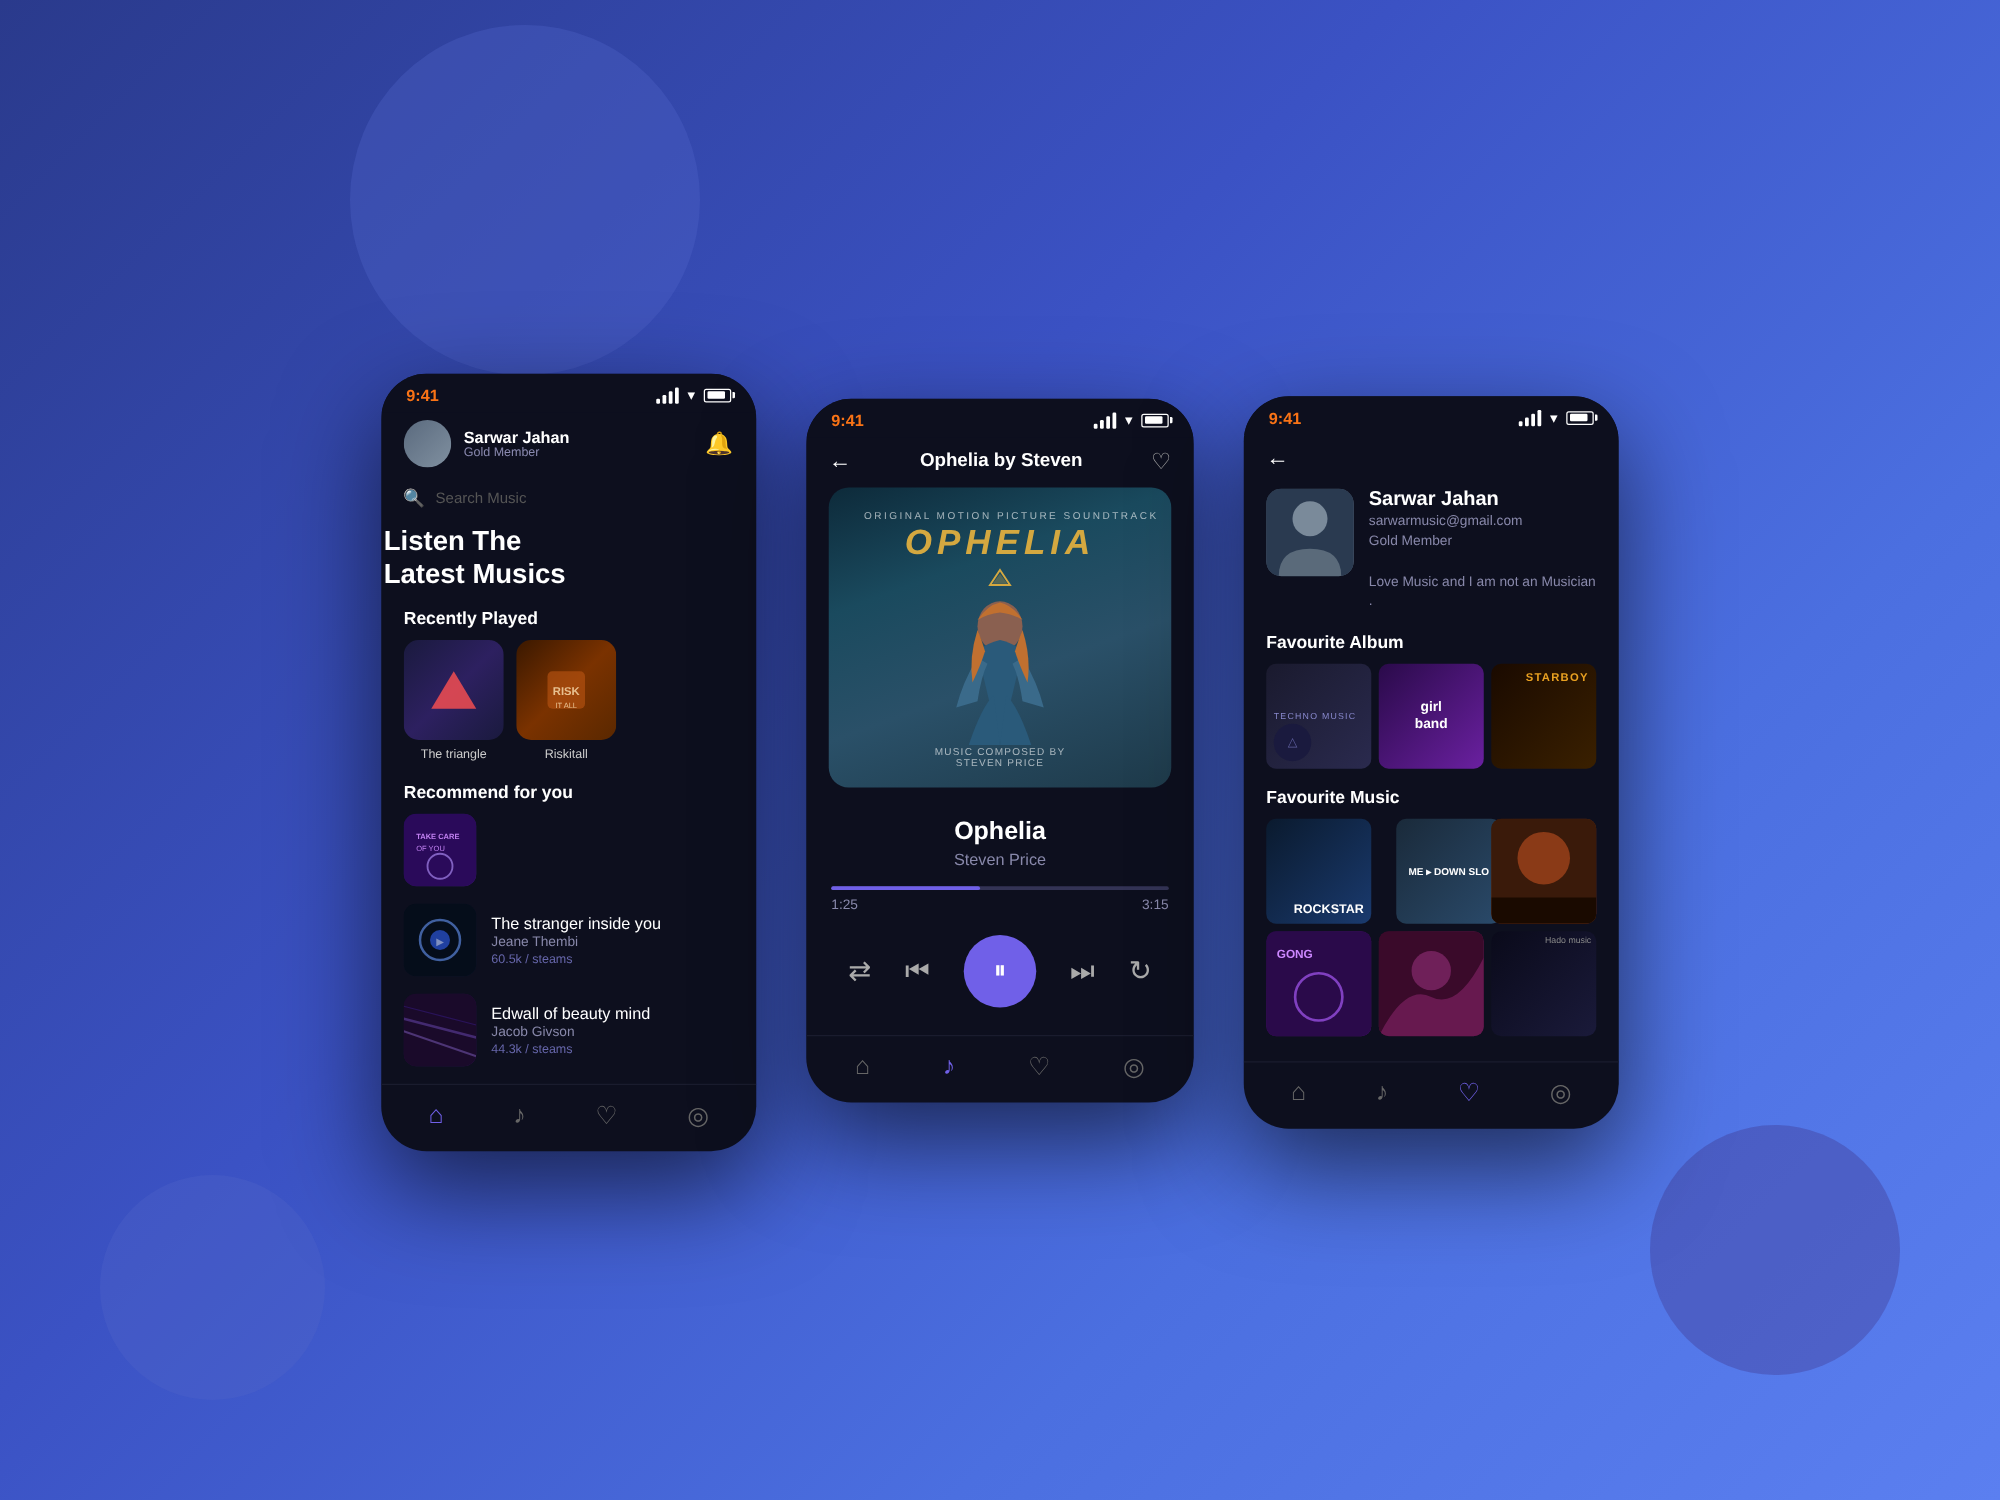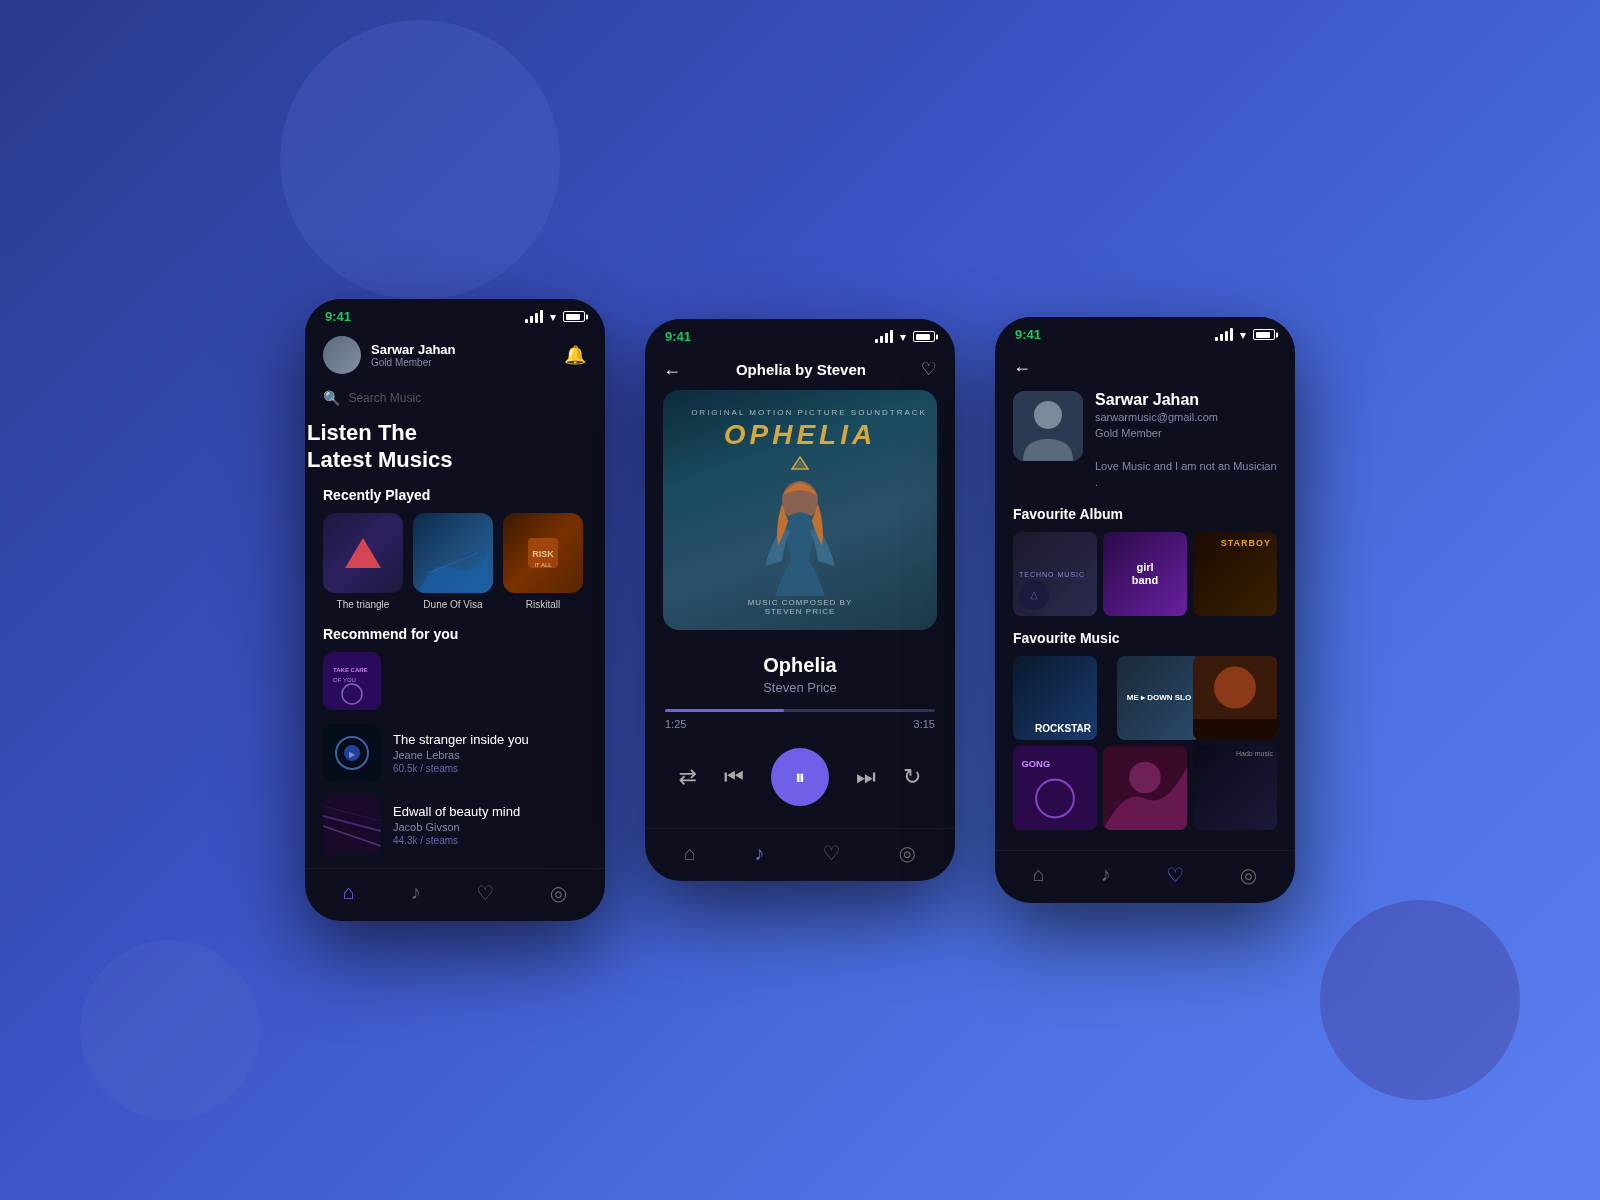--- a/index.html
+++ b/index.html
@@ -49,21 +49,21 @@
 
     
     .status-bar {
       display: flex;
       align-items: center;
       justify-content: space-between;
       padding: 10px 20px 6px;
       background: #0d0f1e;
     }
     .status-time {
-      color: #22c55e;
+      color: #f97316;
       font-size: 13px;
       font-weight: 600;
     }
     .status-icons {
       display: flex;
       align-items: center;
       gap: 4px;
     }
     .signal-bars { display: flex; align-items: flex-end; gap: 2px; }
     .signal-bars span {
@@ -426,31 +426,20 @@
         <div class="rp-item">
           <div class="rp-cover">
             <div class="rp-cover-triangle">
               <div class="triangle-shape"></div>
             </div>
           </div>
           <span class="rp-label">The triangle</span>
         </div>
         <div class="rp-item">
           <div class="rp-cover">
-            <div class="rp-cover-dune">
-              <svg width="70" height="50" viewBox="0 0 70 50">
-                <path d="M0 50 Q15 15 35 25 Q55 35 70 10 L70 50 Z" fill="#1a60a8" opacity="0.7"></path>
-                <line x1="10" y1="30" x2="60" y2="10" stroke="#60a0e0" stroke-width="0.5" opacity="0.4"></line>
-              </svg>
-            </div>
-          </div>
-          <span class="rp-label">Dune Of Visa</span>
-        </div>
-        <div class="rp-item">
-          <div class="rp-cover">
             <div class="rp-cover-risk">
               <svg width="60" height="60" viewBox="0 0 60 60">
                 <rect x="15" y="15" width="30" height="30" rx="4" fill="#b05010" opacity="0.7"></rect>
                 <text x="30" y="34" text-anchor="middle" fill="#e8c090" font-size="9" font-weight="bold">RISK</text>
                 <text x="30" y="44" text-anchor="middle" fill="#e8c090" font-size="6">IT ALL</text>
               </svg>
             </div>
           </div>
           <span class="rp-label">Riskitall</span>
         </div>
@@ -474,21 +463,21 @@
           <div class="rec-cover rec-cover-2">
             <svg width="58" height="58" viewBox="0 0 58 58">
               <rect width="58" height="58" fill="#050d1a"></rect>
               <circle cx="29" cy="29" r="16" fill="none" stroke="#4060a0" stroke-width="2"></circle>
               <circle cx="29" cy="29" r="8" fill="#2040a0"></circle>
               <text x="29" y="33" text-anchor="middle" fill="#8090c0" font-size="8">▶</text>
             </svg>
           </div>
           <div class="rec-info">
             <div class="rec-title">The stranger inside you</div>
-            <div class="rec-artist">Jeane Lebras</div>
+            <div class="rec-artist">Jeane Thembi</div>
             <div class="rec-plays">60.5k / steams</div>
           </div>
         </div>
 
         <div class="rec-item">
           <div class="rec-cover rec-cover-3">
             <svg width="58" height="58" viewBox="0 0 58 58">
               <rect width="58" height="58" fill="#1a0a2a"></rect>
               <line x1="0" y1="20" x2="58" y2="35" stroke="#6040a0" stroke-width="2" opacity="0.6"></line>
               <line x1="0" y1="30" x2="58" y2="50" stroke="#8060c0" stroke-width="1.5" opacity="0.5"></line>

